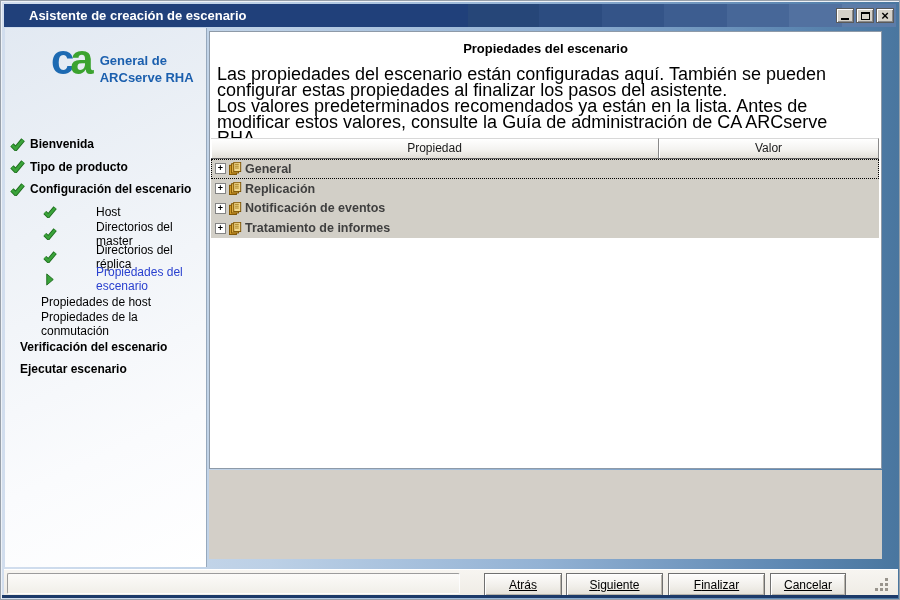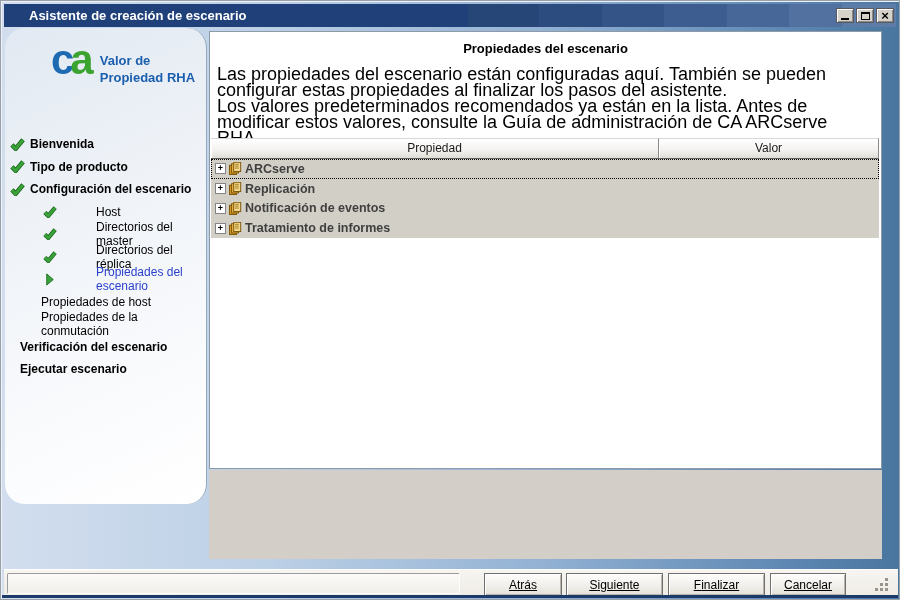--- a/index.html
+++ b/index.html
@@ -17,23 +17,23 @@
     background:radial-gradient(circle at 35% 30%,#ffffff 0%,#ffe9b0 25%,#f2b draftsman 0%) , radial-gradient(circle at 35% 30%,#fff 0%,#ffe2a0 22%,#eca62e 55%,#b06a12 85%,#6b4209 100%);}
   .title-text{white-space:nowrap;}
   .winbtns{margin-left:auto;display:flex;gap:2px;}
   .winbtn{width:18px;height:15px;padding:0;background:#d6d2c9;border:1px solid #5a5a5a;
     box-shadow:inset 1px 1px 0 #ffffff,inset -1px -1px 0 #8a8a8a;
     display:flex;align-items:center;justify-content:center;cursor:default;}
   .g-min{width:8px;height:2px;background:#000;margin-top:7px;}
   .g-max{width:9px;height:8px;border:1px solid #000;border-top-width:2px;}
   .g-close{font-size:13px;line-height:10px;font-weight:bold;color:#000;}
   
-  .sidebar{position:absolute;left:4px;top:27px;width:202px;height:476px;
+  .sidebar{position:absolute;left:4px;top:27px;width:202px;height:539px;
     background:linear-gradient(155deg,#e2e9f2 0%,#eef2f7 35%,#fafbfd 75%,#ffffff 100%);
-    border-right:1px solid #96a8bc;border-radius:20px;}
+    border-right:1px solid #96a8bc;}
   .brand{display:flex;padding:14px 0 0 46px;}
   .logo{font-size:42px;font-weight:800;line-height:0.85;letter-spacing:-4px;}
   .logo-c{color:#1d6ab2;}
   .logo-a{color:#3ba32f;}
   .prod{color:#1b5fae;font-weight:bold;font-size:13px;line-height:1.3;margin-left:10px;padding-top:11px;}
   .steps{position:absolute;left:0;top:105px;right:0;}
   .step{height:22.5px;display:flex;align-items:center;font-size:12px;color:#000;}
   .step .ic{width:16px;display:flex;justify-content:center;margin-right:5px;flex:0 0 16px;}
   .lvl0{padding-left:4px;font-weight:bold;}
   .lvl0.noicon{padding-left:15px;}
@@ -96,22 +96,22 @@
       <button class="winbtn">
           <span class="g-close">×</span>
         </button>
     </div>
   </div>
 
   <div class="sidebar">
     <div class="brand">
       <div class="logo"><span class="logo-c">c</span><span class="logo-a">a</span></div>
       <div class="prod">
-        <div>Valor de</div>
-        <div>Propiedad RHA</div>
+        <div>General de</div>
+        <div>ARCserve RHA</div>
       </div>
     </div>
     <div class="steps">
       <div class="step lvl0">
         <span class="ic">
             <svg viewBox="0 0 16 14" width="15" height="13">
               <path d="M2 7.5 L6 11.5 L14 2" stroke="#1e6b1e" stroke-width="5" fill="none"></path>
               <path d="M2 7.5 L6 11.5 L14 2" stroke="#3aa33a" stroke-width="3" fill="none"></path>
             </svg>
           </span>
@@ -198,21 +198,21 @@
       </div>
       <div class="grid-rows">
         <div class="grow selected">
           <span class="expander">+</span>
           <svg class="docs" viewBox="0 0 14 14" width="13" height="13">
               <rect x="0.5" y="3.5" width="7.5" height="10" fill="#cf9a2a" stroke="#7c5200"></rect>
               <rect x="2.8" y="1.8" width="7.5" height="10" fill="#e3b54a" stroke="#7c5200"></rect>
               <rect x="5.1" y="0.3" width="7.5" height="10" fill="#f2d88c" stroke="#7c5200"></rect>
               <path d="M6.5 2.5 h4 M6.5 4.5 h4 M6.5 6.5 h4" stroke="#9c7210" stroke-width="0.9" fill="none"></path>
             </svg>
-          <span class="rlabel">ARCserve</span>
+          <span class="rlabel">General</span>
         </div>
         <div class="grow">
           <span class="expander">+</span>
           <svg class="docs" viewBox="0 0 14 14" width="13" height="13">
               <rect x="0.5" y="3.5" width="7.5" height="10" fill="#cf9a2a" stroke="#7c5200"></rect>
               <rect x="2.8" y="1.8" width="7.5" height="10" fill="#e3b54a" stroke="#7c5200"></rect>
               <rect x="5.1" y="0.3" width="7.5" height="10" fill="#f2d88c" stroke="#7c5200"></rect>
               <path d="M6.5 2.5 h4 M6.5 4.5 h4 M6.5 6.5 h4" stroke="#9c7210" stroke-width="0.9" fill="none"></path>
             </svg>
           <span class="rlabel">Replicación</span>

